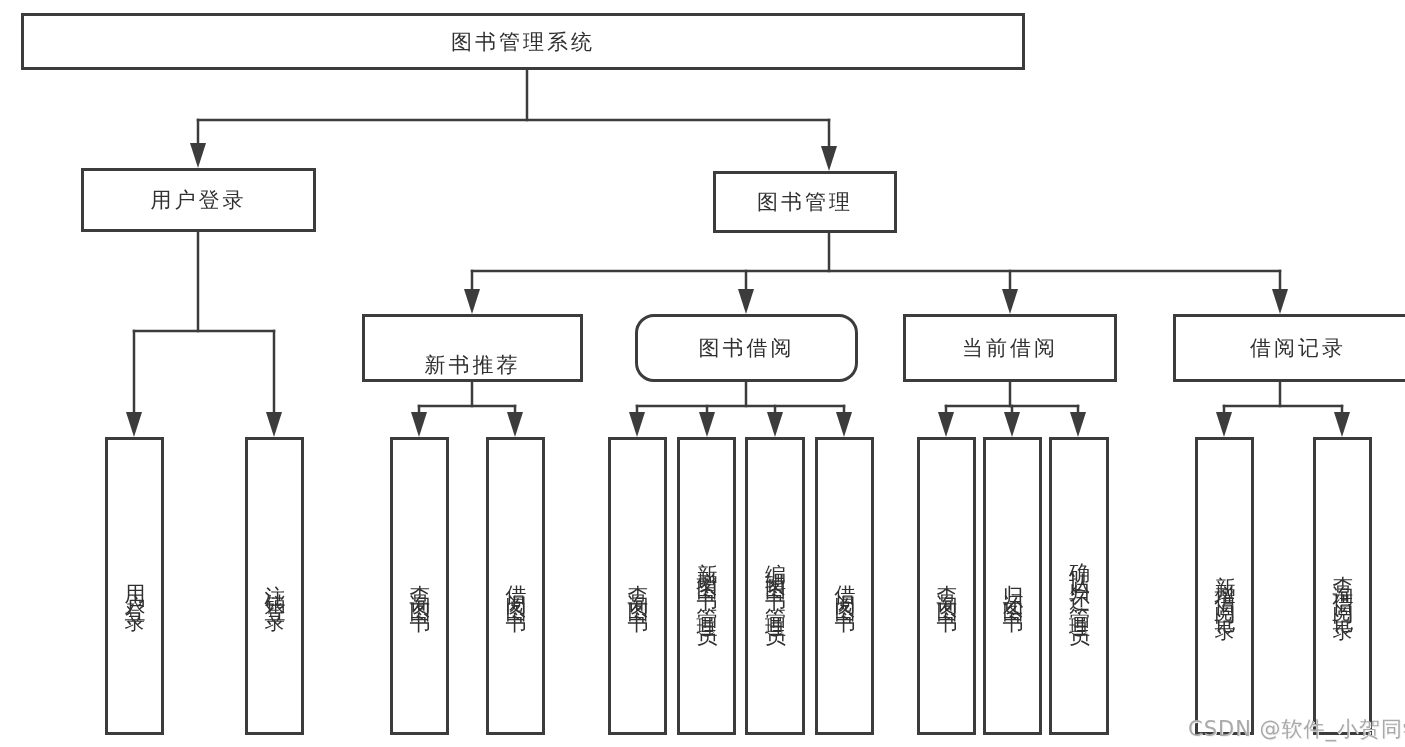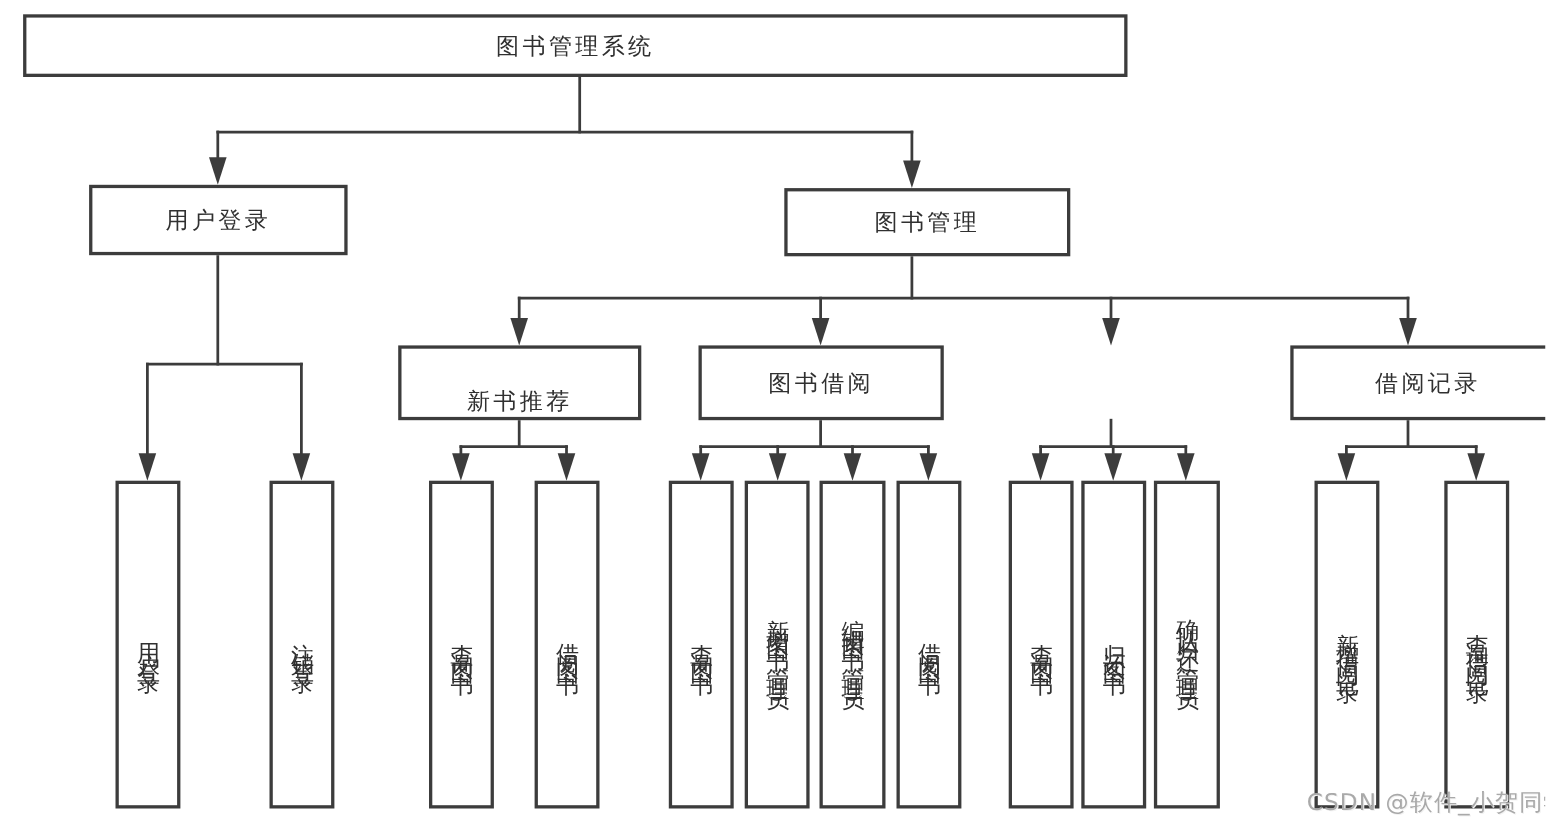--- a/index.html
+++ b/index.html
@@ -116,29 +116,32 @@
       <polygon points="1342,437 1334,412 1350,412" fill="#3c3c3c"></polygon>
     </svg>
 
   <div class="box" style="left:21px; top:13px; width:1004px; height:57px;">
     <span class="hlabel">图书管理系统</span>
   </div>
 
   <div class="box" style="left:81px; top:168px; width:235px; height:64px;">
     <span class="hlabel">用户登录</span>
   </div>
-  <div class="box" style="left:713px; top:171px; width:260px; height:62px;">
+  <div class="box" style="left:713px; top:171px; width:184px; height:62px;">
     <span class="hlabel">图书管理</span>
   </div>
 
   <div class="box" style="left:362px; top:314px; width:221px; height:68px;align-items:flex-end;">
     <span class="hlabel">新书推荐</span>
   </div>
-  <div class="box" style="left:635px; top:314px; width:223px; height:68px;">
+  <div class="box" style="left:635px; top:314px; width:223px; height:68px;border-radius:19px;">
     <span class="hlabel">图书借阅</span>
+  </div>
+  <div class="box" style="left:903px; top:314px; width:214px; height:68px;">
+    <span class="hlabel">当前借阅</span>
   </div>
   <div class="box" style="left:1173px; top:314px; width:250px; height:68px;">
     <span class="hlabel">借阅记录</span>
   </div>
 
   <div class="box" style="left:105px; top:437px; width:59px; height:298px;">
     <span class="vlabel">用户登录</span>
   </div>
   <div class="box" style="left:245px; top:437px; width:59px; height:298px;">
     <span class="vlabel">注销登录</span>

